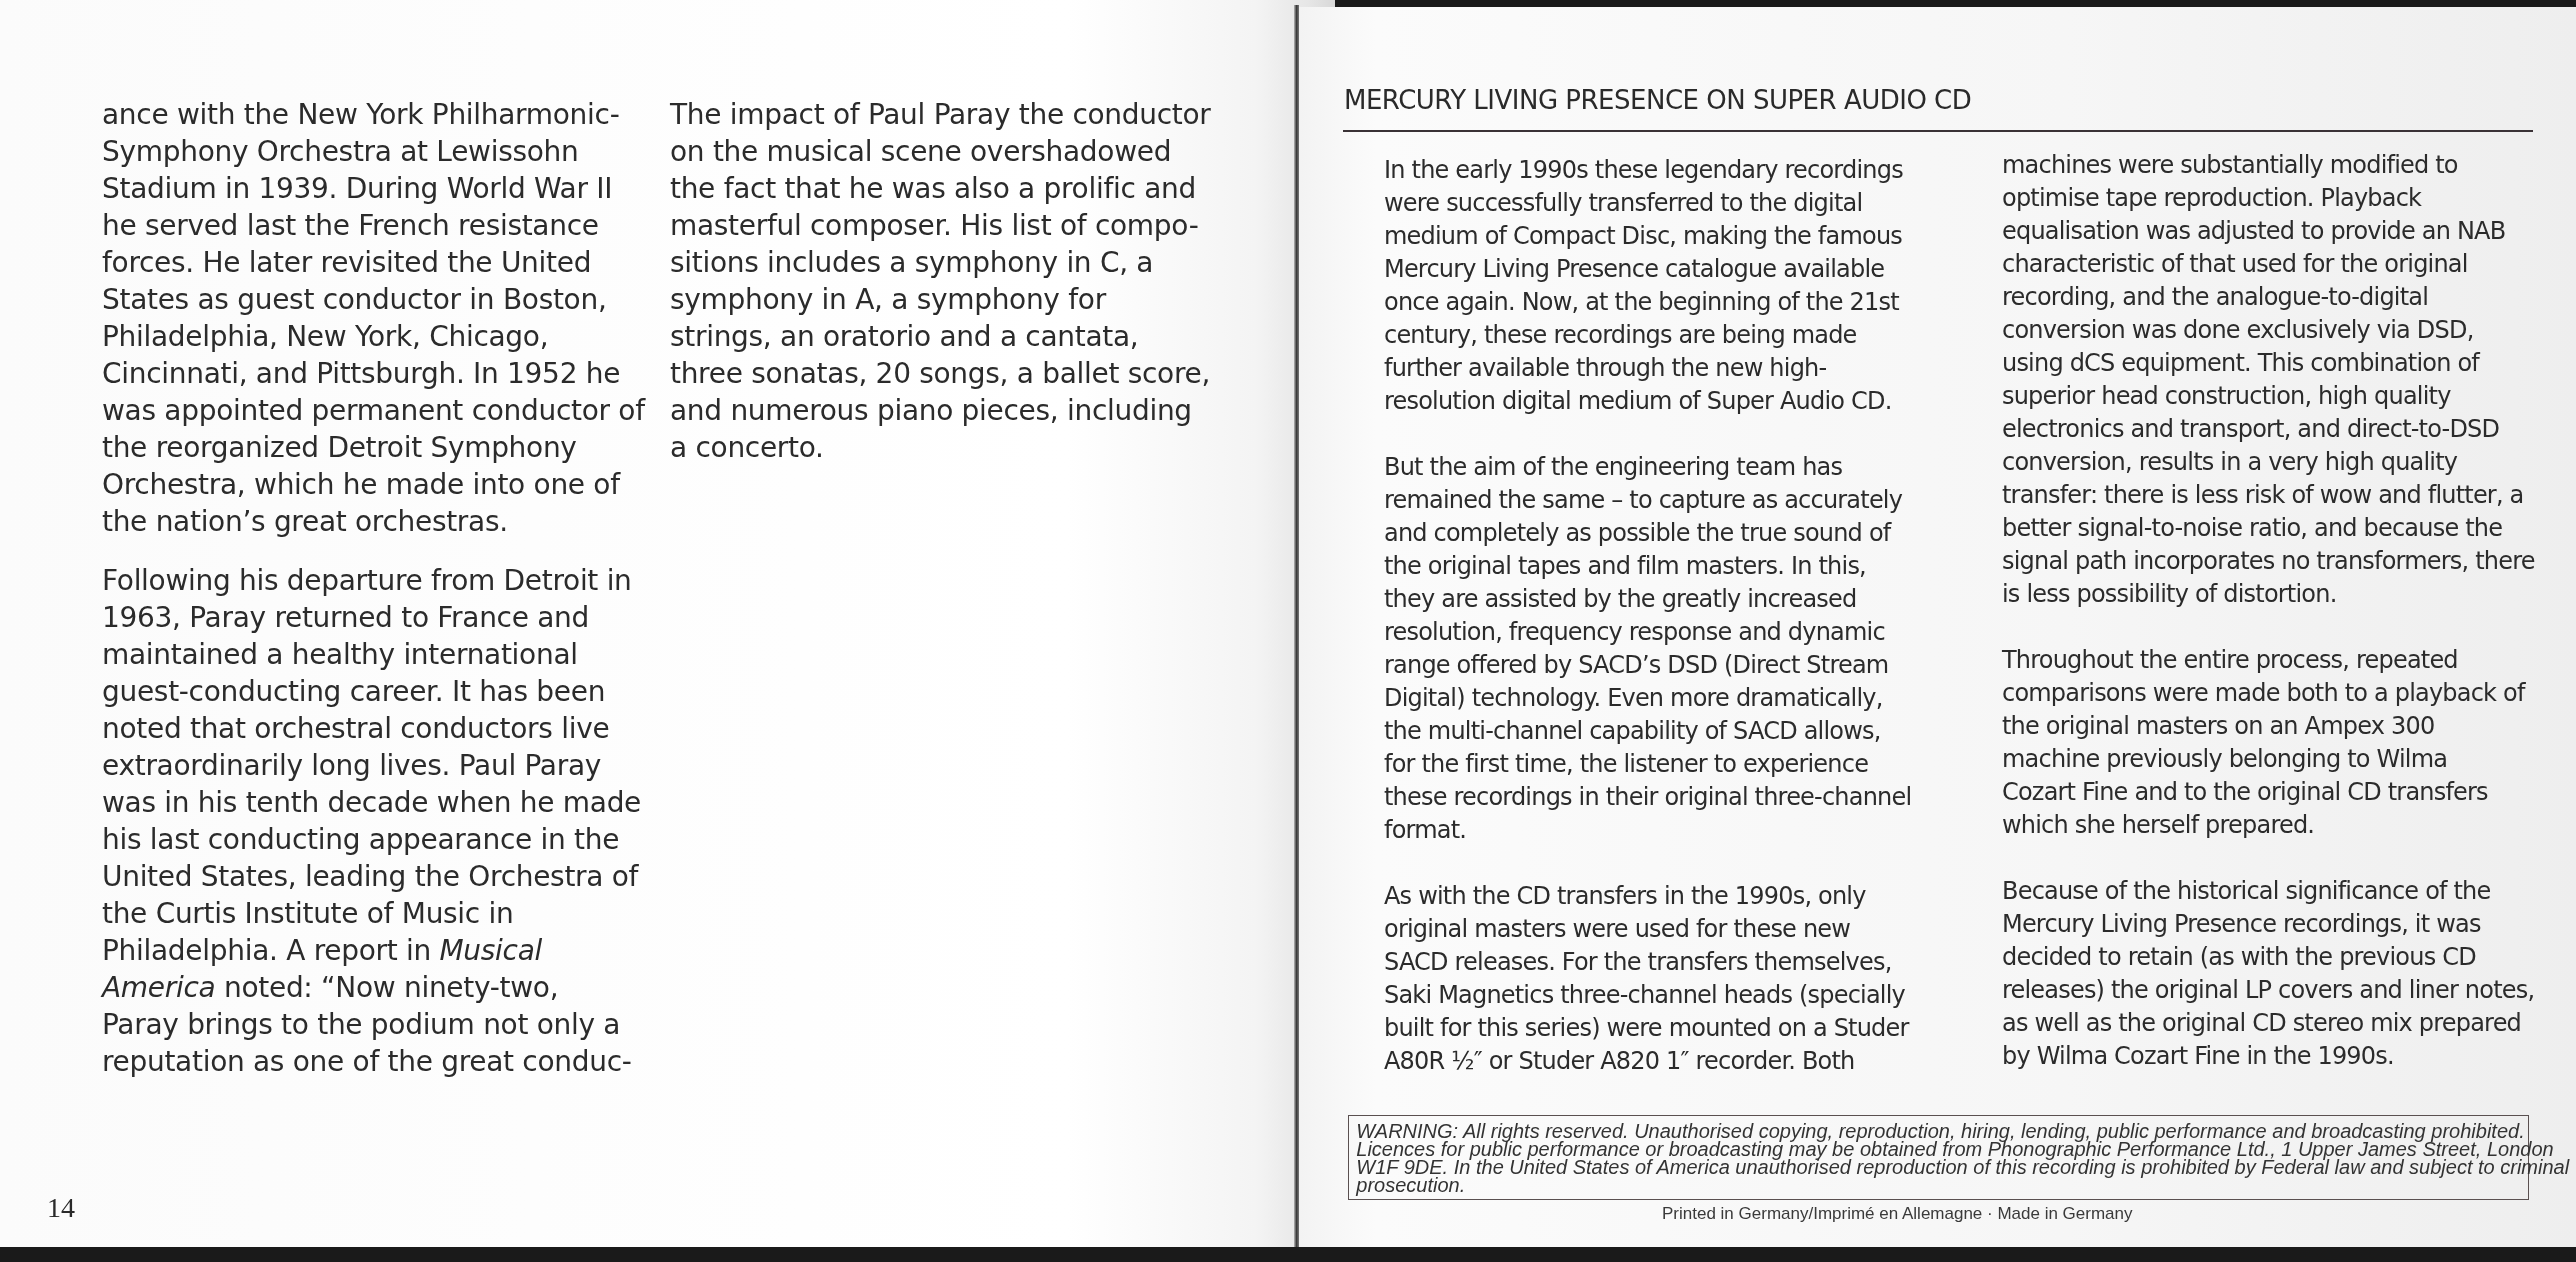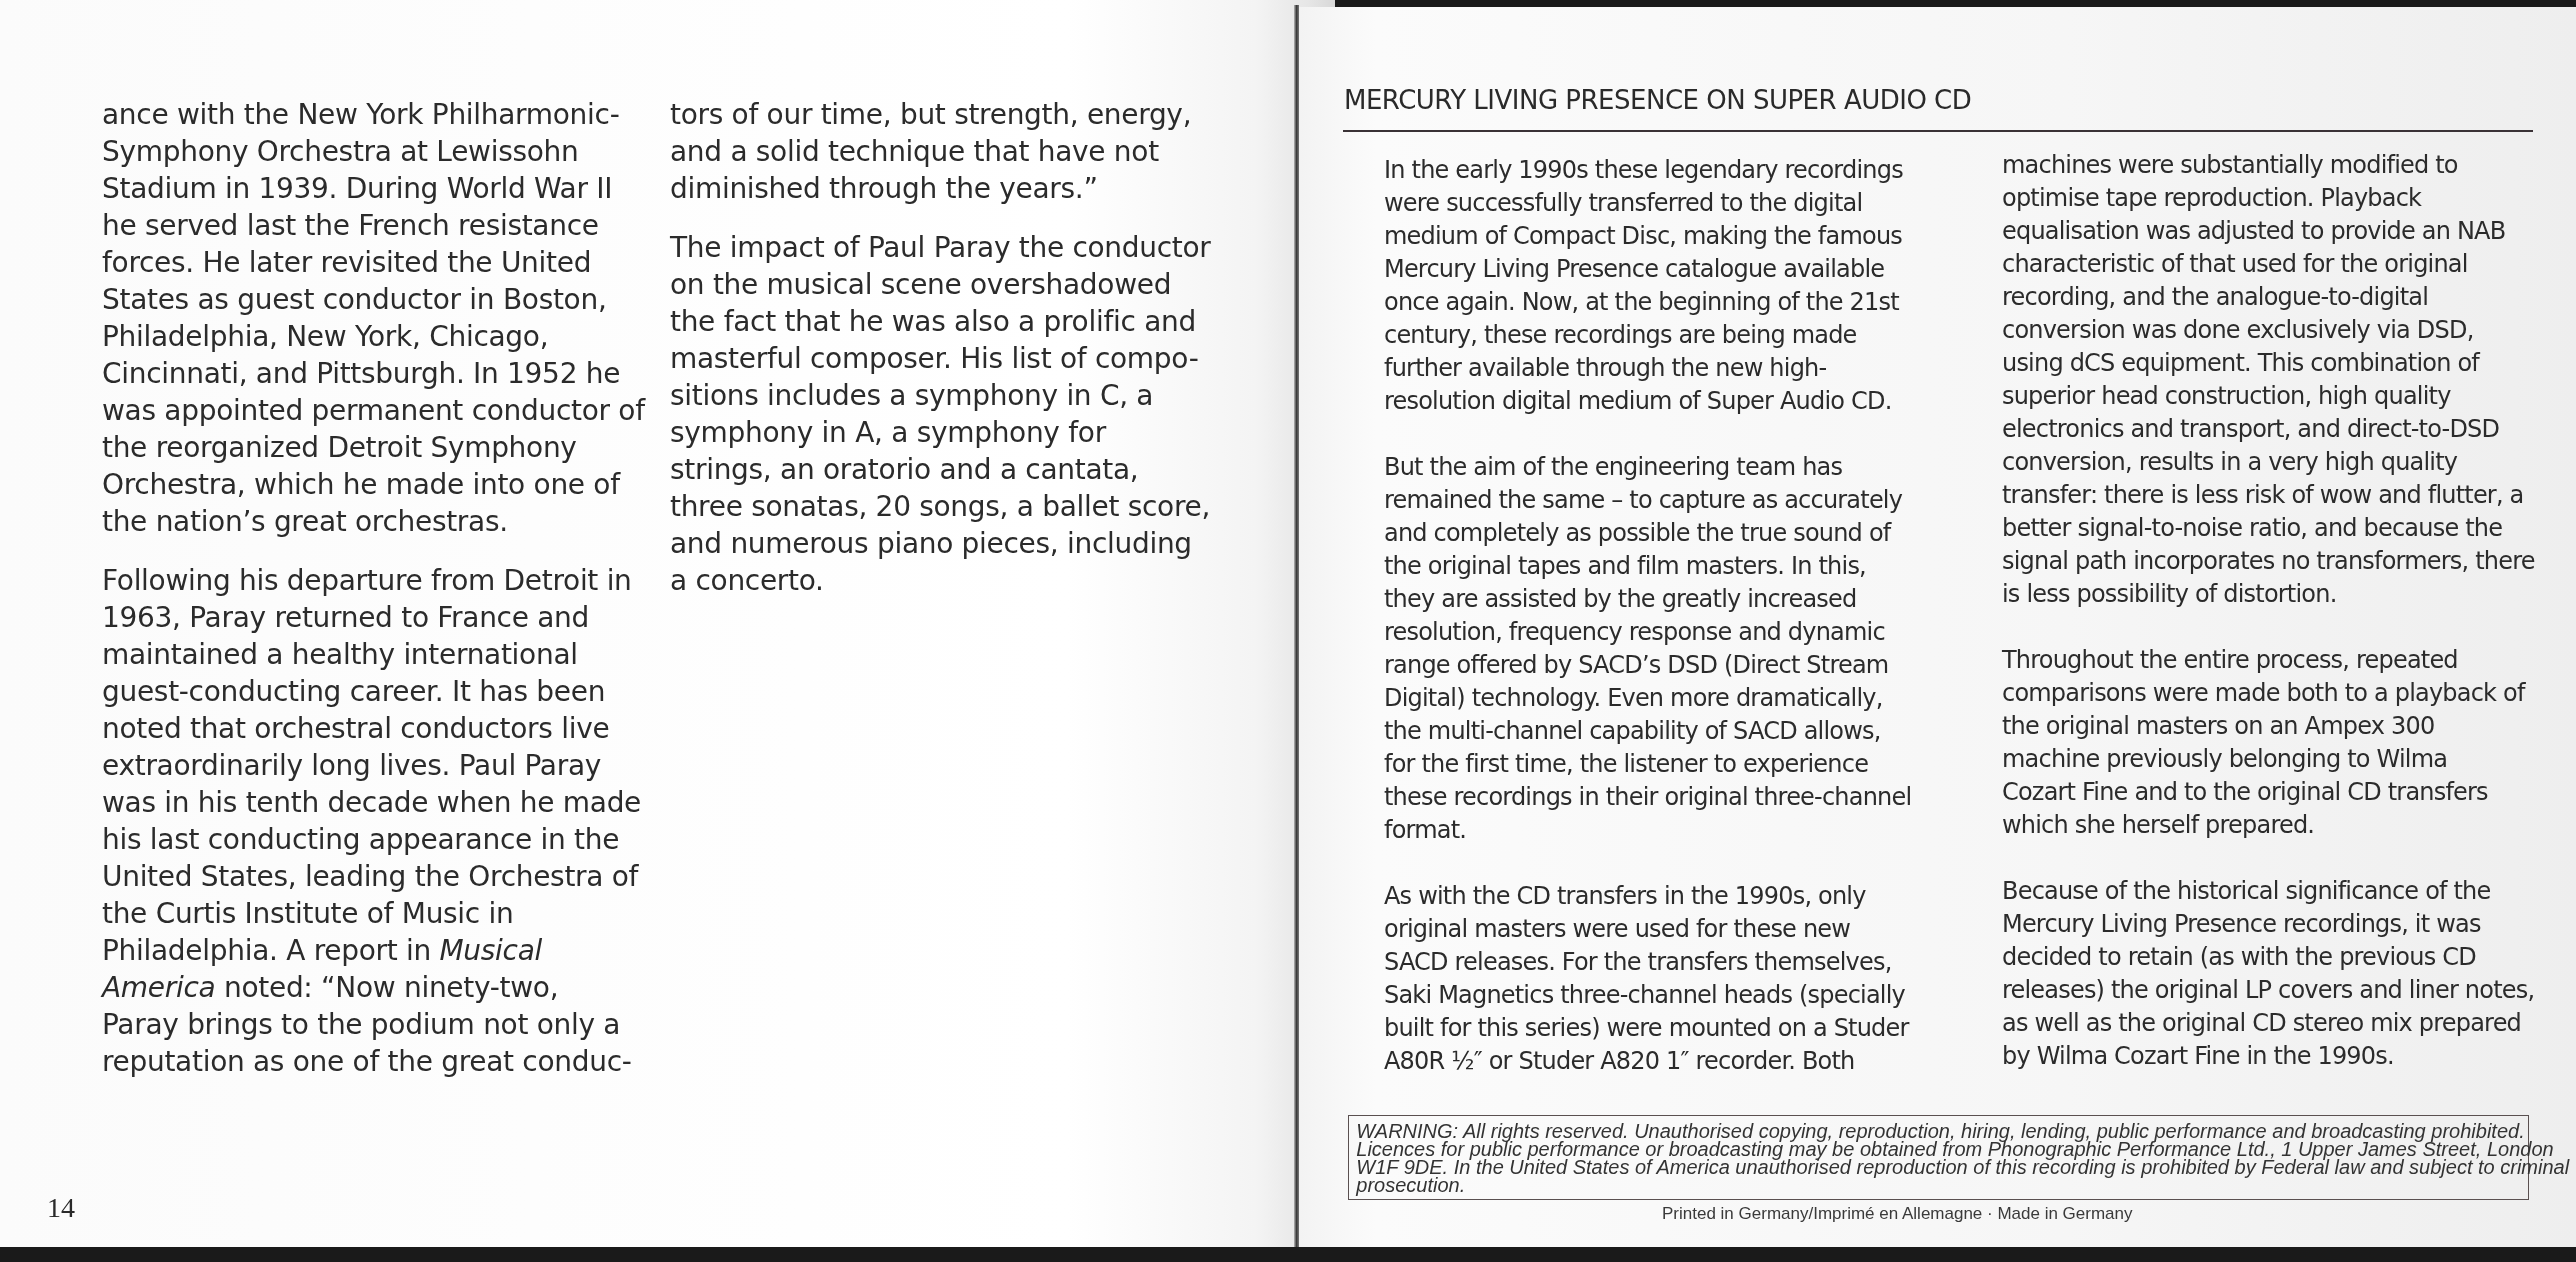--- a/index.html
+++ b/index.html
@@ -115,25 +115,20 @@
       <span class="line">the Curtis Institute of Music in</span>
       <span class="line"><span>Philadelphia.  A report in </span><span class="it">Musical</span></span>
       <span class="line"><span class="it">America</span><span> noted: “Now ninety-two,</span></span>
       <span class="line">Paray brings to the podium not only a</span>
       <span class="line">reputation as one of the great conduc-</span>
     </p>
   </div>
 
   <div class="col col-2">
     <p>
-      <span class="line">tors of our time, but strength, energy,</span>
-      <span class="line">and a solid technique that have not</span>
-      <span class="line">diminished through the years.”</span>
-    </p>
-    <p>
       <span class="line">The impact of Paul Paray the conductor</span>
       <span class="line">on the musical scene overshadowed</span>
       <span class="line">the fact that he was also a prolific and</span>
       <span class="line">masterful composer.  His list of compo-</span>
       <span class="line">sitions includes a symphony in C, a</span>
       <span class="line">symphony in A, a symphony for</span>
       <span class="line">strings, an oratorio and a cantata,</span>
       <span class="line">three sonatas, 20 songs, a ballet score,</span>
       <span class="line">and numerous piano pieces, including</span>
       <span class="line">a concerto.</span>

